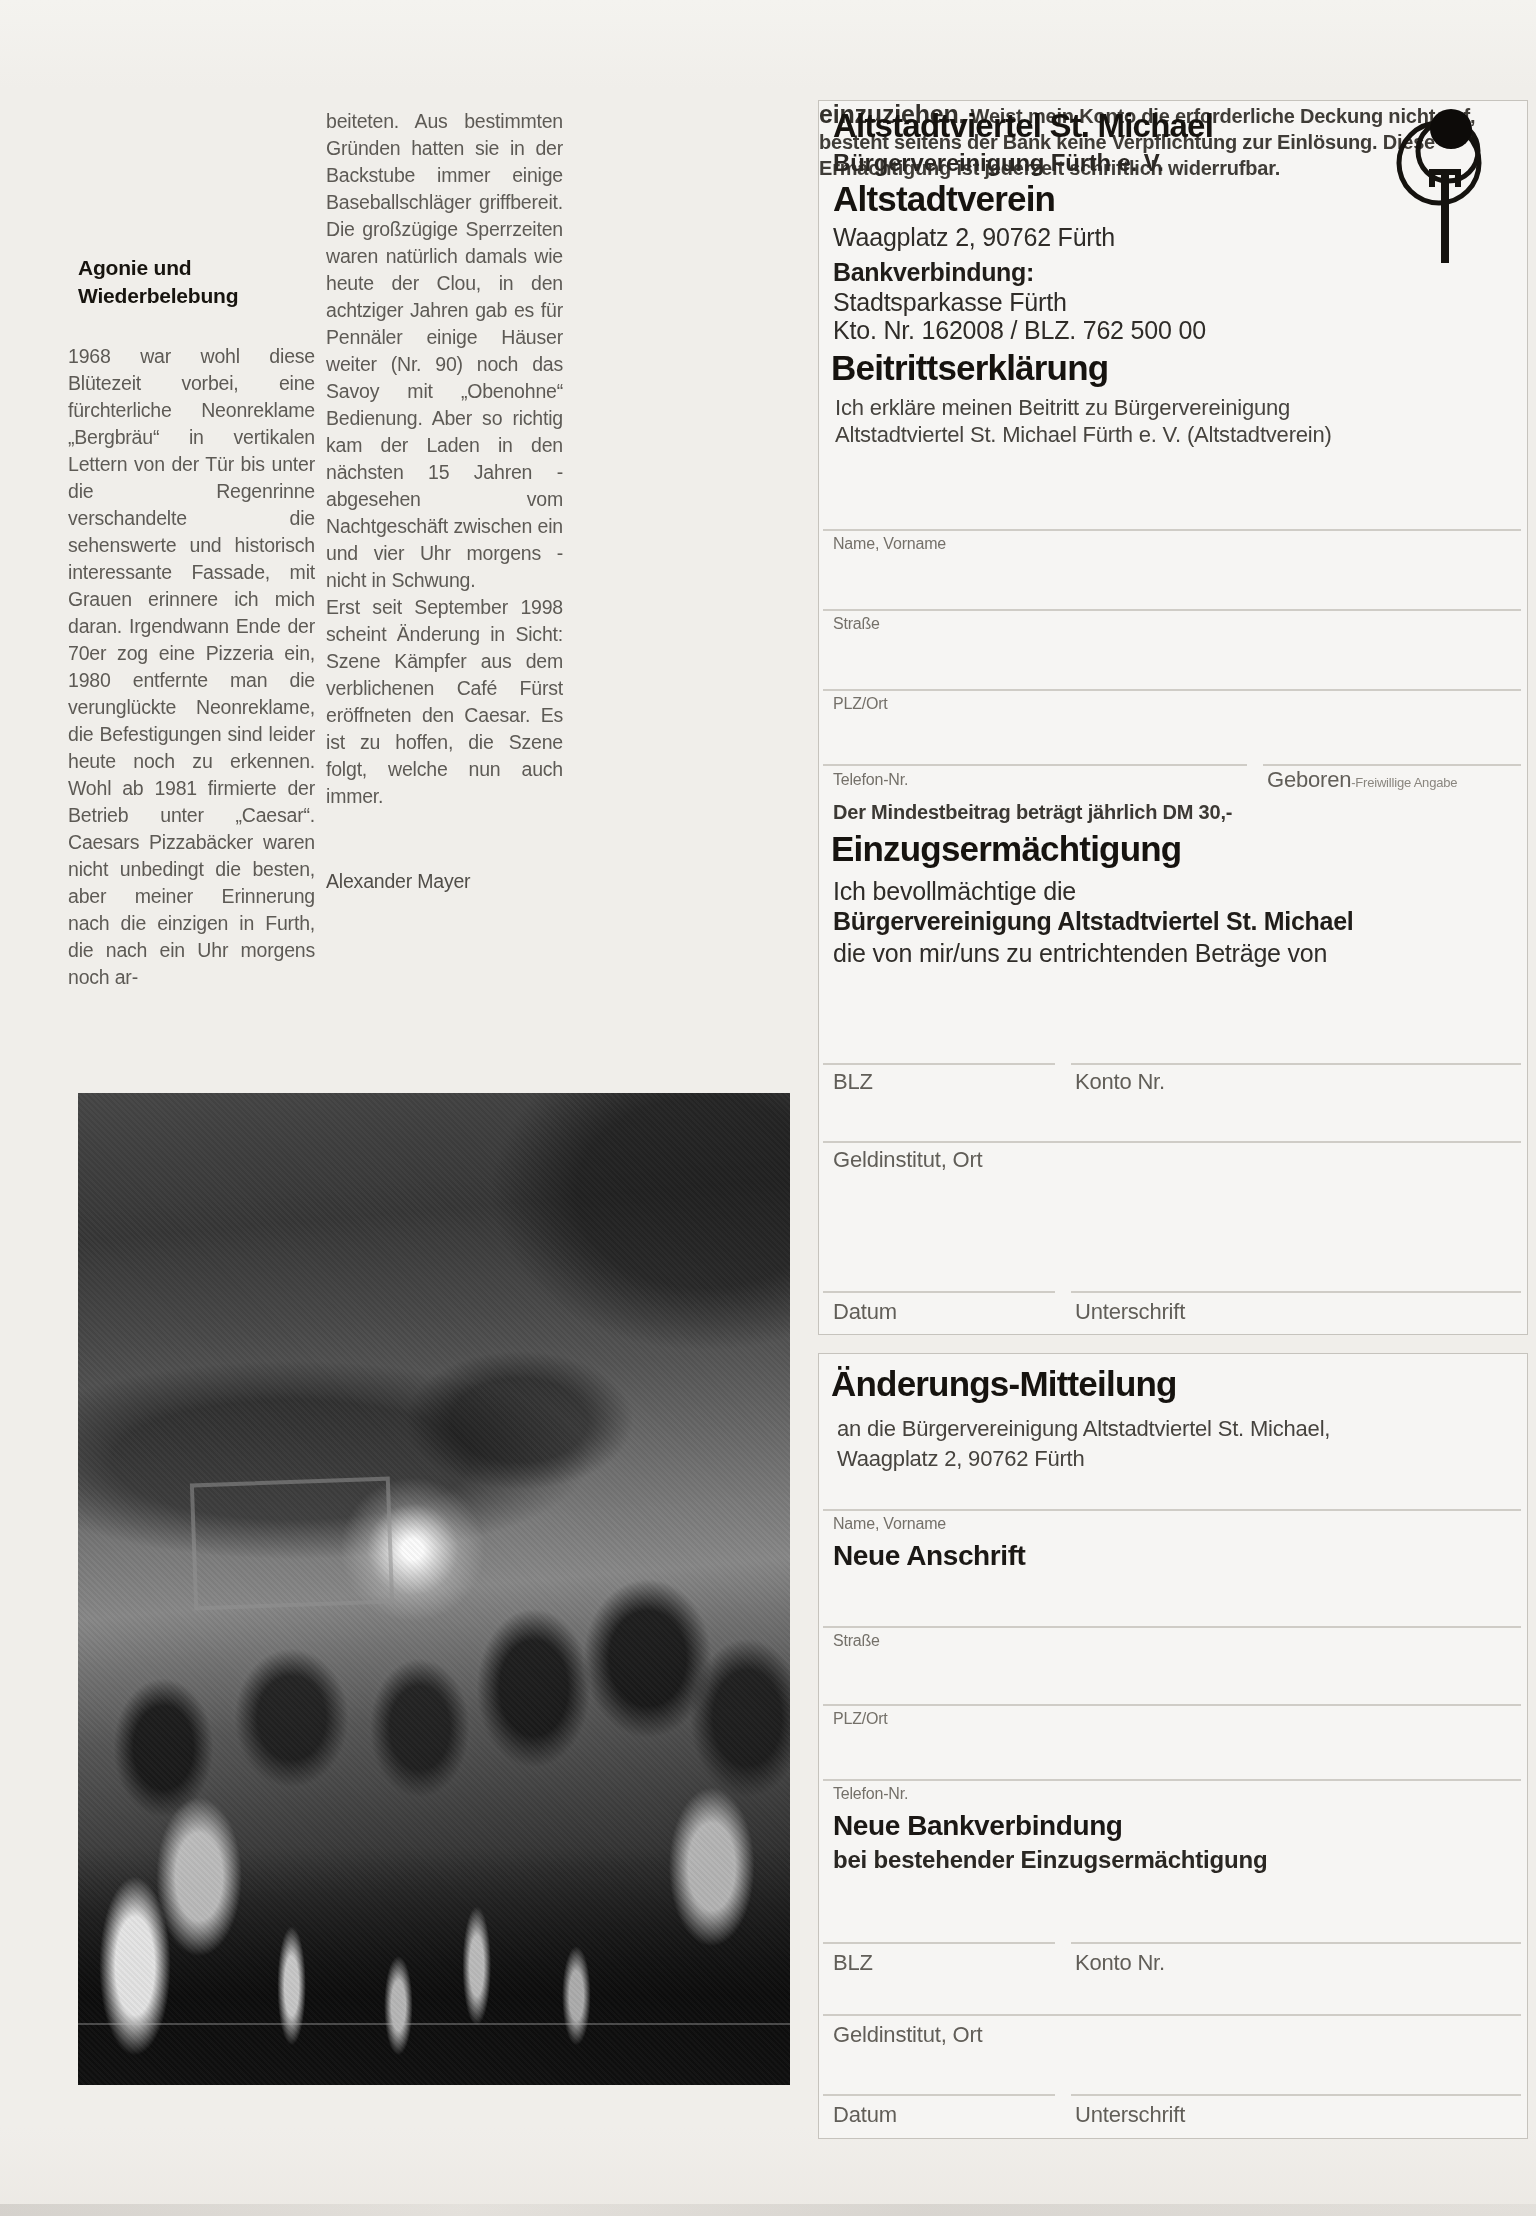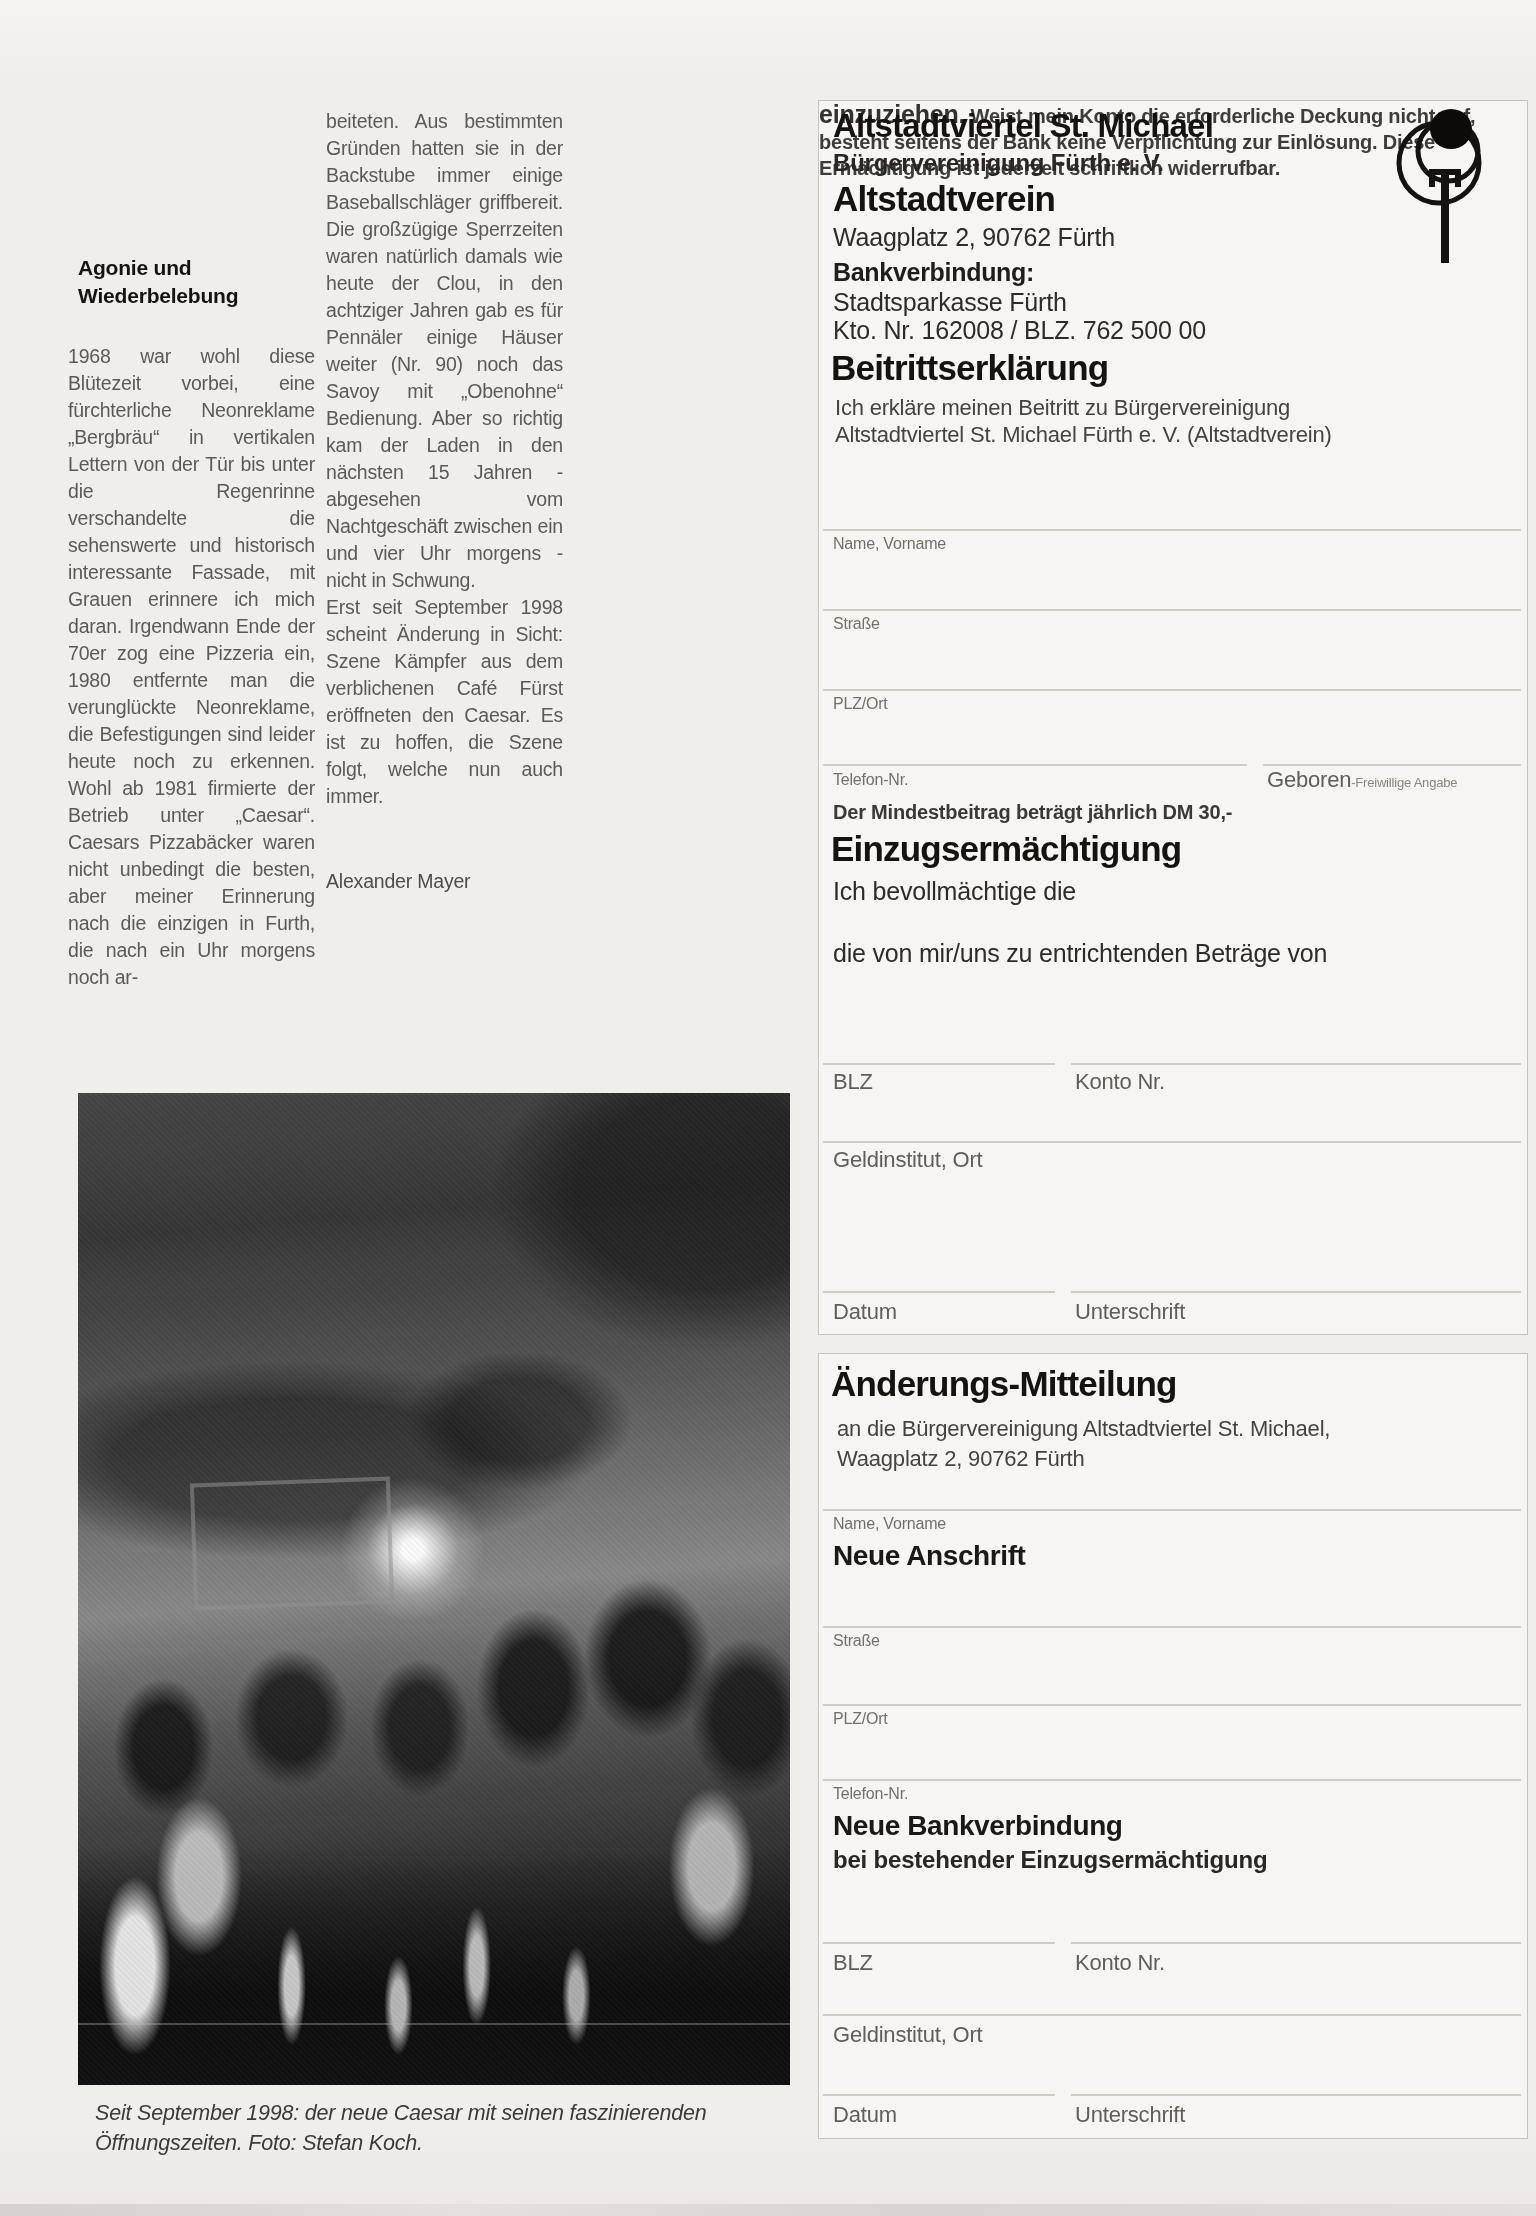--- a/index.html
+++ b/index.html
@@ -86,21 +86,20 @@
       <p>beiteten. Aus bestimmten Gründen hatten sie in der Backstube immer einige Baseballschläger griffbereit. Die großzügige Sperrzeiten waren natürlich damals wie heute der Clou, in den achtziger Jahren gab es für Pennäler einige Häuser weiter (Nr. 90) noch das Savoy mit „Obenohne“ Bedienung. Aber so richtig kam der Laden in den nächsten 15 Jahren - abgesehen vom Nachtgeschäft zwischen ein und vier Uhr morgens - nicht in Schwung.</p>
       <p>Erst seit September 1998 scheint Änderung in Sicht: Szene Kämpfer aus dem verblichenen Café Fürst eröffneten den Caesar. Es ist zu hoffen, die Szene folgt, welche nun auch immer.</p>
       <p class="author">Alexander Mayer</p>
     </div>
   </div>
 
   <div class="photo">
     <div class="frame"></div>
     <div class="counter"></div>
   </div>
-  <p class="caption">Seit September 1998: der neue Caesar mit seinen faszinierenden Öffnungszeiten. Foto: Stefan Koch.</p>
 
   <div class="fbox box1">
     <div class="h34" style="left:14px;top:6px;font-size:33px;">Altstadtviertel St. Michael</div>
     <div class="t24sb" style="left:14px;top:48px;">Bürgervereinigung Fürth e. V.</div>
     <div class="h34" style="left:14px;top:78px;">Altstadtverein</div>
     <div class="t25" style="left:14px;top:122px;">Waagplatz 2, 90762 Fürth</div>
     <div class="t25b" style="left:14px;top:157px;">Bankverbindung:</div>
     <div class="t25" style="left:14px;top:187px;">Stadtsparkasse Fürth</div>
     <div class="t25" style="left:14px;top:215px;">Kto. Nr. 162008 / BLZ. 762 500 00</div>
 
@@ -129,20 +128,21 @@
 
     <div class="fline" style="left:4px;width:424px;top:663px;"></div>
     <div class="fline" style="left:444px;width:258px;top:663px;"></div>
     <div class="lbl" style="left:14px;top:670px;">Telefon-Nr.</div>
     <div class="lbl2" style="left:448px;top:666px;"><span style="position:static;">Geboren</span><span class="gebnote" style="position:static;">-Freiwillige Angabe</span></div>
 
     <div class="t20sb" style="left:14px;top:700px;">Der Mindestbeitrag beträgt jährlich DM 30,-</div>
 
     <div class="h34" style="left:12px;top:728px;">Einzugsermächtigung</div>
     <div class="t25" style="left:14px;top:776px;">Ich bevollmächtige die</div>
+    <div class="t25b" style="left:14px;top:806px;">Bürgervereinigung Altstadtviertel St. Michael</div>
     <div class="t25" style="left:14px;top:838px;">die von mir/uns zu entrichtenden Beträge von</div>
 
     <div class="fline" style="left:4px;width:232px;top:962px;"></div>
     <div class="fline" style="left:252px;width:450px;top:962px;"></div>
     <div class="lbl2" style="left:14px;top:968px;">BLZ</div>
     <div class="lbl2" style="left:256px;top:968px;">Konto Nr.</div>
 
     <div class="fline" style="left:4px;width:698px;top:1040px;"></div>
     <div class="lbl2" style="left:14px;top:1046px;">Geldinstitut, Ort</div>
 

